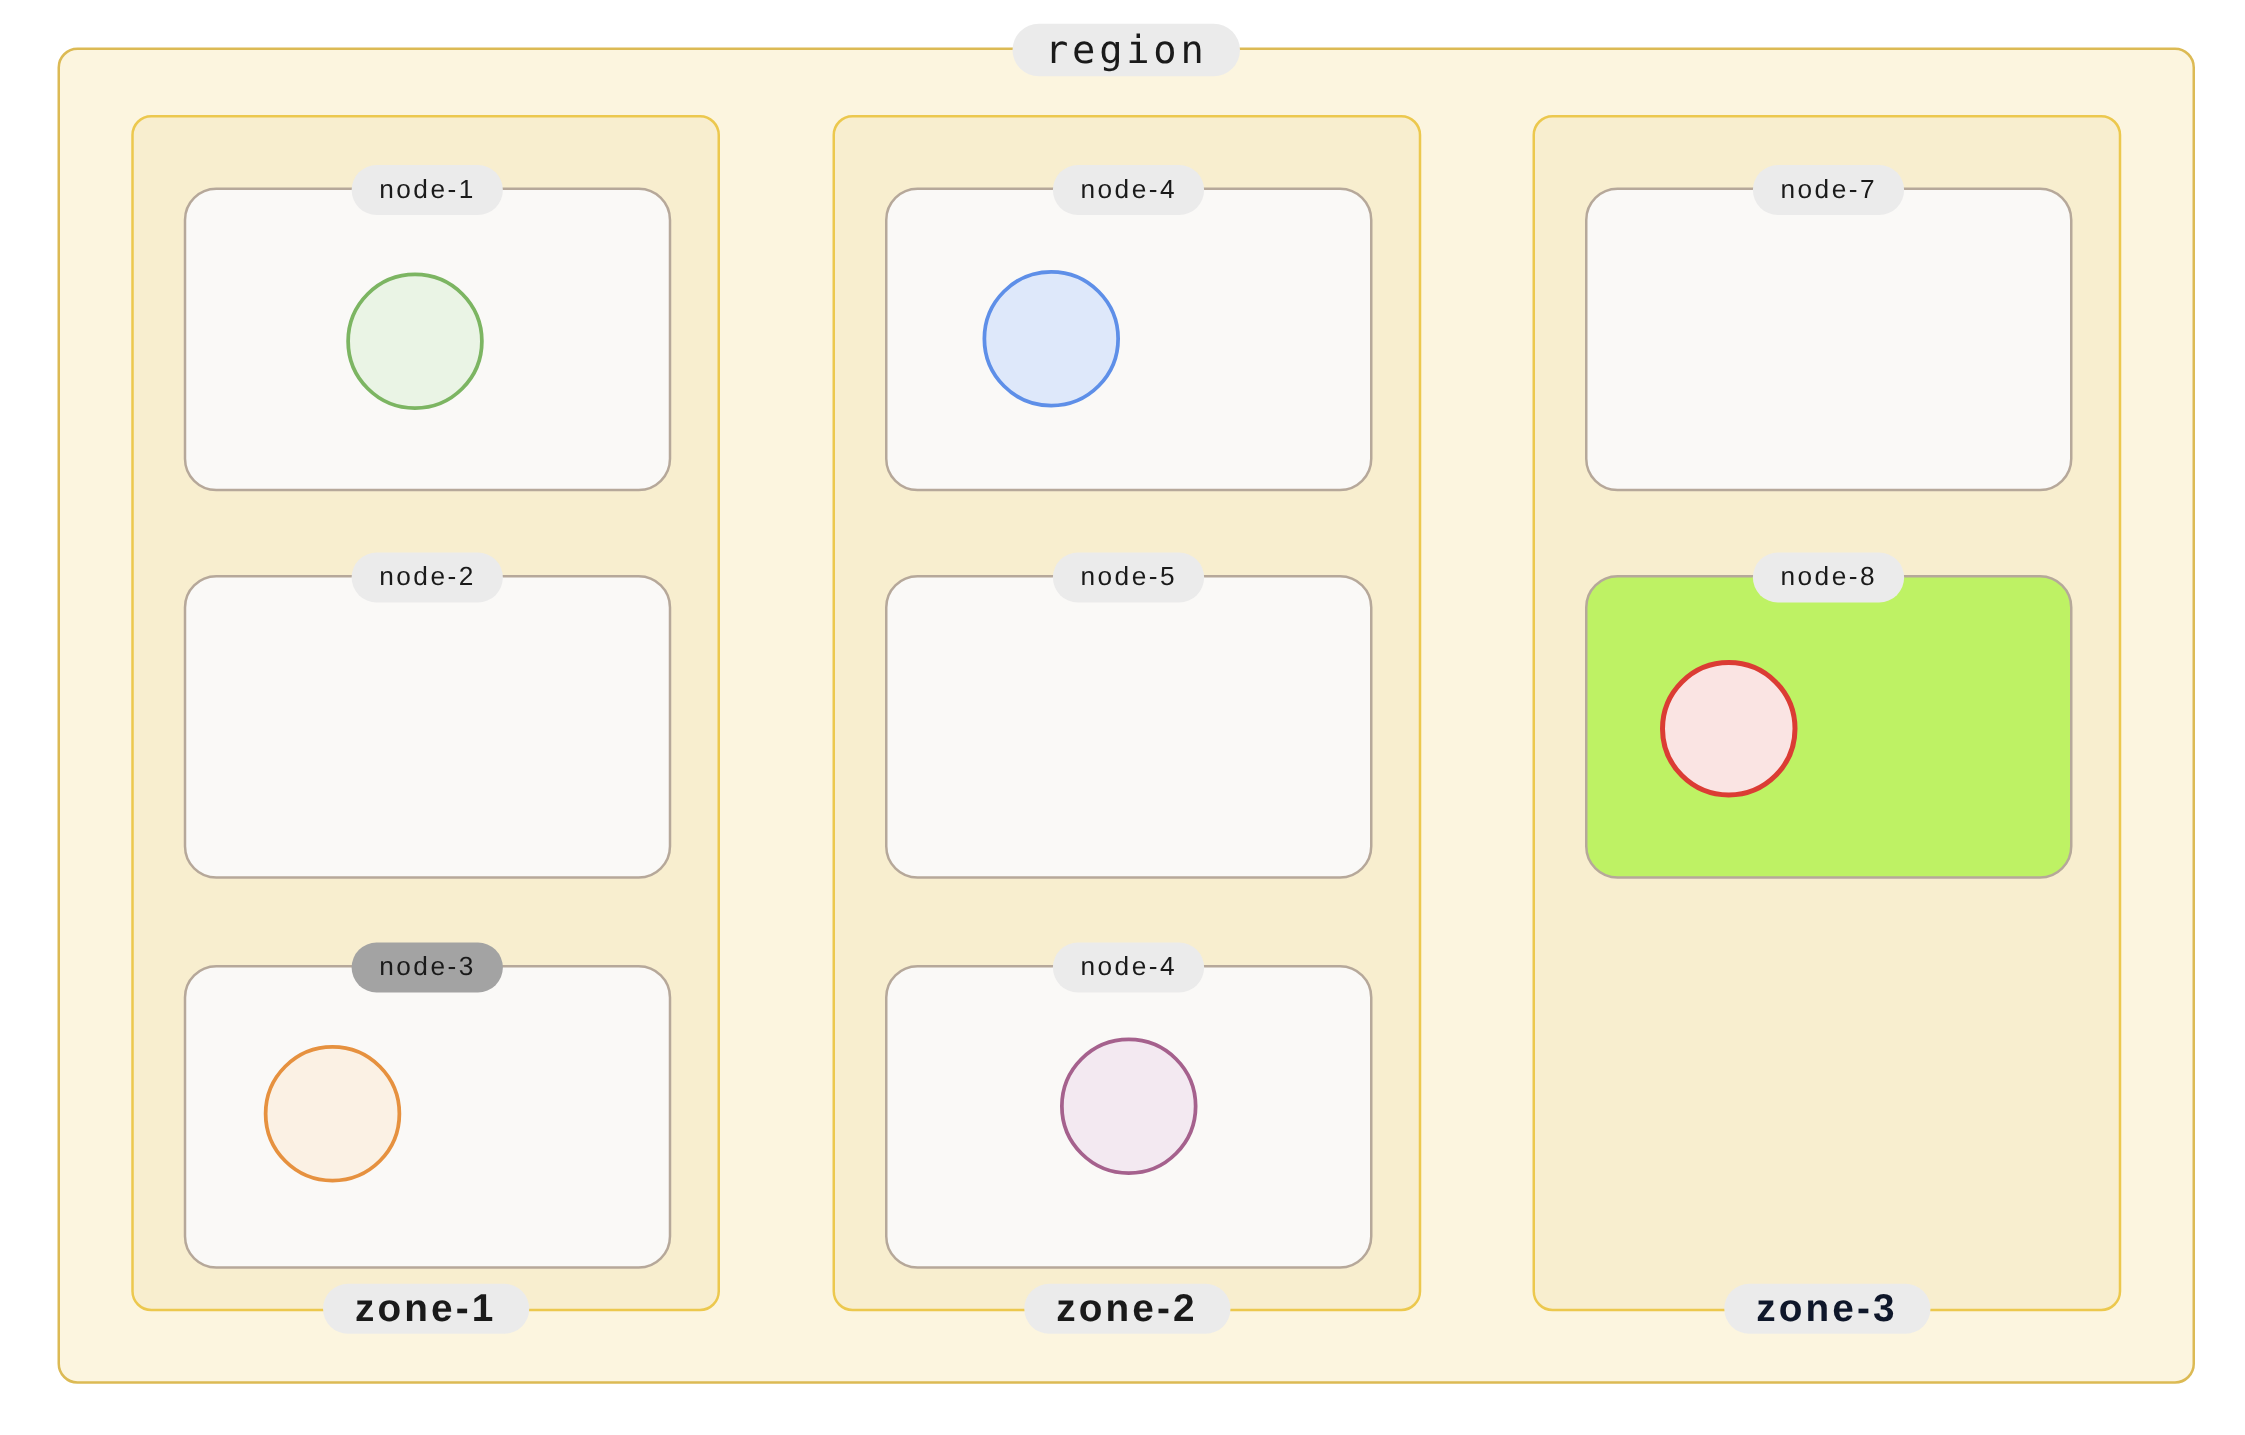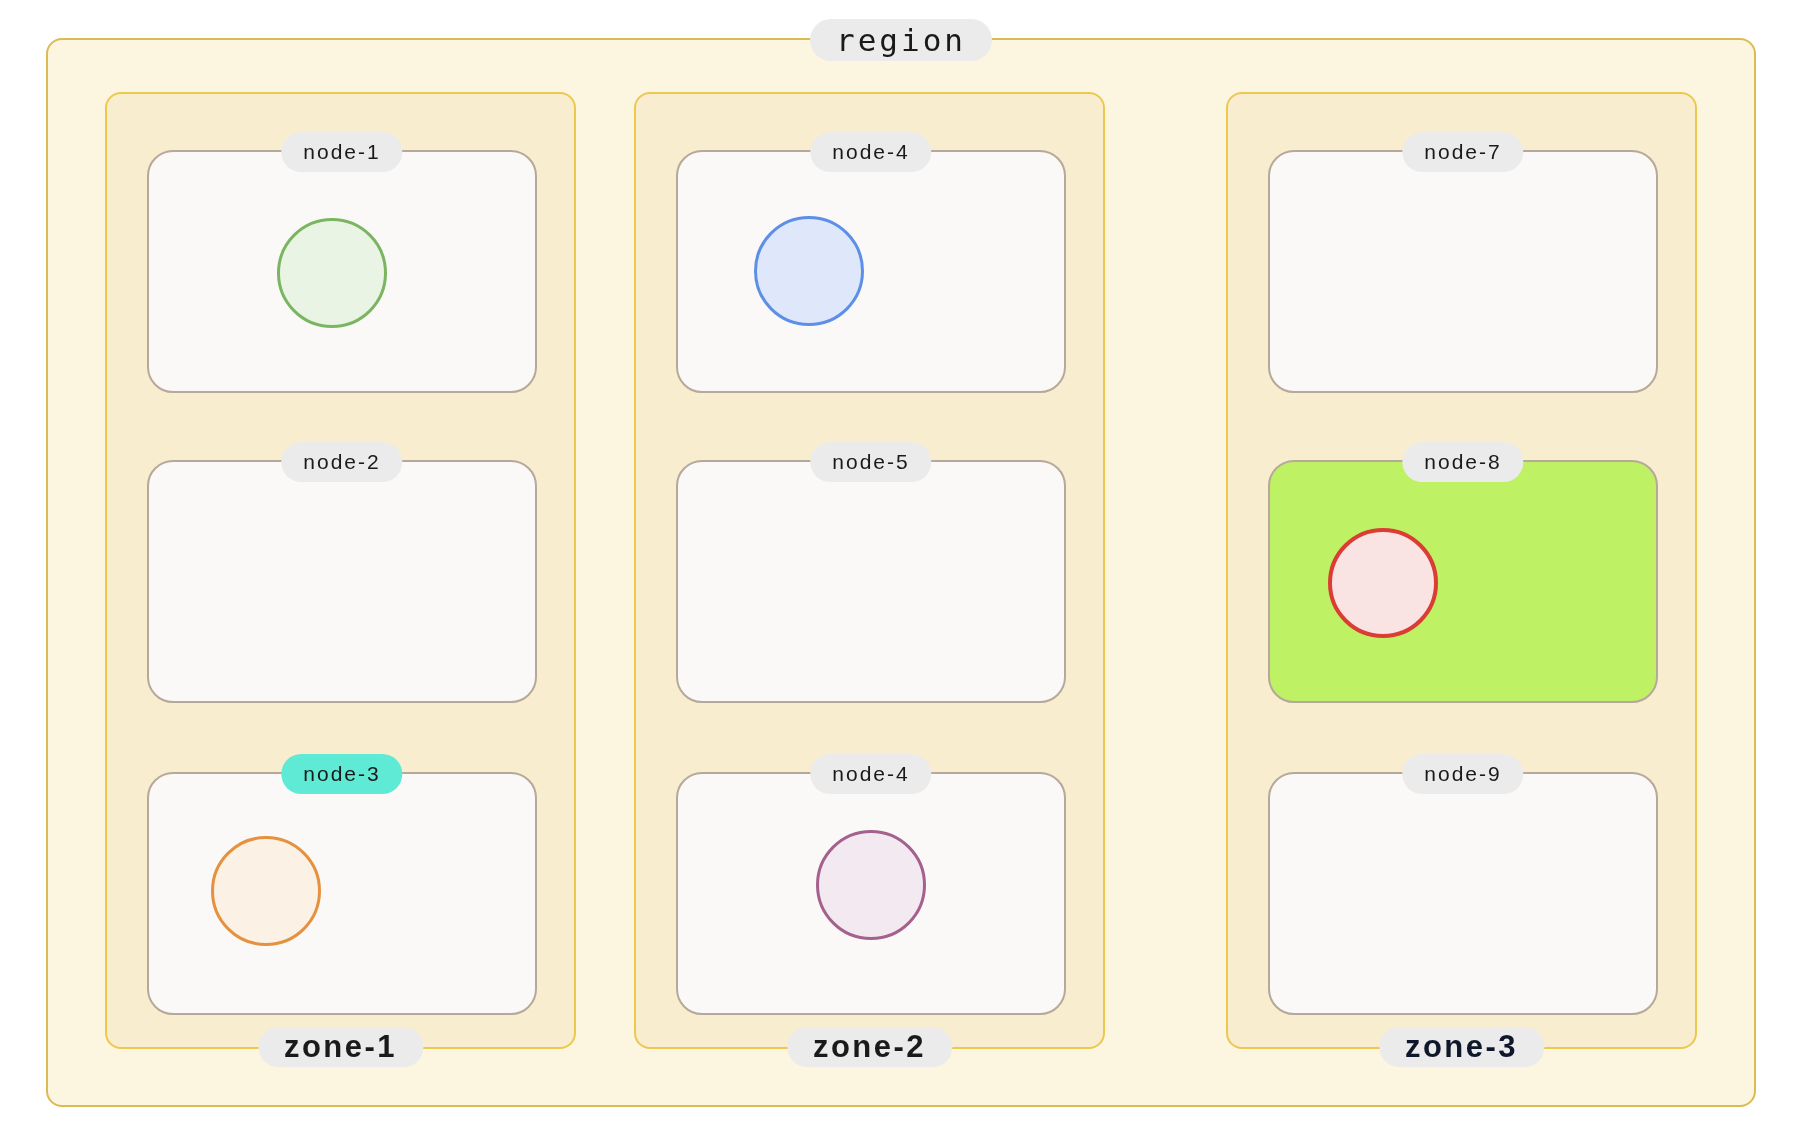--- a/index.html
+++ b/index.html
@@ -13,21 +13,21 @@
     border:2.5px solid #dcba54;border-radius:16px;background:#fcf5df;
     box-sizing:border-box;
   }
   
   .zone{
     position:absolute;top:52px;width:471px;height:957px;
     border:2.5px solid #ecc84e;border-radius:16px;background:#f8eecf;
     box-sizing:border-box;
   }
   .zone.z1{left:57px;}
-  .zone.z2{left:586px;}
+  .zone.z2{left:618px;}
   .zone.z3{left:1178px;}
   
   .node{
     position:absolute;left:40px;width:390px;height:243px;
     border:2.5px solid #b6a89a;border-radius:26px;background:#faf9f7;
     box-sizing:border-box;
   }
   .node.r1{top:56px;}
   .node.r2{top:366px;}
   .node.r3{top:678px;}
@@ -72,21 +72,21 @@
 
     <div class="zone z1" style="border-color: rgb(236, 200, 78); background-color: rgb(248, 238, 207);">
       <div class="node r1" style="border-color: rgb(182, 168, 154); background-color: rgb(250, 249, 247);">
         <span class="pill node-pill" style="background-color: rgb(235, 235, 235); color: rgb(26, 26, 26);">node-1</span>
         <span class="circle c-n1" style="border-color: rgb(124, 181, 98); background-color: rgb(234, 244, 229);"></span>
       </div>
       <div class="node r2" style="border-color: rgb(182, 168, 154); background-color: rgb(250, 249, 247);">
         <span class="pill node-pill" style="background-color: rgb(235, 235, 235); color: rgb(26, 26, 26);">node-2</span>
       </div>
       <div class="node r3" style="border-color: rgb(182, 168, 154); background-color: rgb(250, 249, 247);">
-        <span class="pill node-pill" style="background-color: #5eead4; color: rgb(26, 26, 26);">node-3</span>
+        <span class="pill node-pill" style="background-color: #a3a3a3; color: rgb(26, 26, 26);">node-3</span>
         <span class="circle c-n3" style="border-color: rgb(230, 145, 63); background-color: rgb(251, 241, 228);"></span>
       </div>
       <span class="pill zone-pill" style="background-color: rgb(235, 235, 235); color: rgb(26, 26, 26);">zone-1</span>
     </div>
 
     <div class="zone z2" style="border-color: rgb(236, 200, 78); background-color: rgb(248, 238, 207);">
       <div class="node r1" style="border-color: rgb(182, 168, 154); background-color: rgb(250, 249, 247);">
         <span class="pill node-pill" style="background-color: rgb(235, 235, 235); color: rgb(26, 26, 26);">node-4</span>
         <span class="circle c-n4" style="border-color: rgb(94, 143, 232); background-color: rgb(222, 232, 250);"></span>
       </div>
@@ -101,20 +101,17 @@
     </div>
 
     <div class="zone z3" style="border-color: rgb(236, 200, 78); background-color: rgb(248, 238, 207);">
       <div class="node r1" style="border-color: rgb(182, 168, 154); background-color: rgb(250, 249, 247);">
         <span class="pill node-pill" style="background-color: rgb(235, 235, 235); color: rgb(26, 26, 26);">node-7</span>
       </div>
       <div class="node r2" style="border-color: rgb(182, 168, 154); background-color: #bef264;">
         <span class="pill node-pill" style="background-color: rgb(235, 235, 235); color: rgb(26, 26, 26);">node-8</span>
         <span class="circle c-n8 thick" style="border-color: rgb(219, 60, 52); background-color: rgb(250, 228, 227);"></span>
       </div>
-      <div class="node r3" style="border-color: rgb(182, 168, 154); background-color: rgb(250, 249, 247);">
-        <span class="pill node-pill" style="background-color: rgb(235, 235, 235); color: rgb(26, 26, 26);">node-9</span>
-      </div>
       <span class="pill zone-pill" style="background-color: rgb(235, 235, 235); color: #0f172a;">zone-3</span>
     </div>
 
   </div>
 </div>
 
 </body></html>

